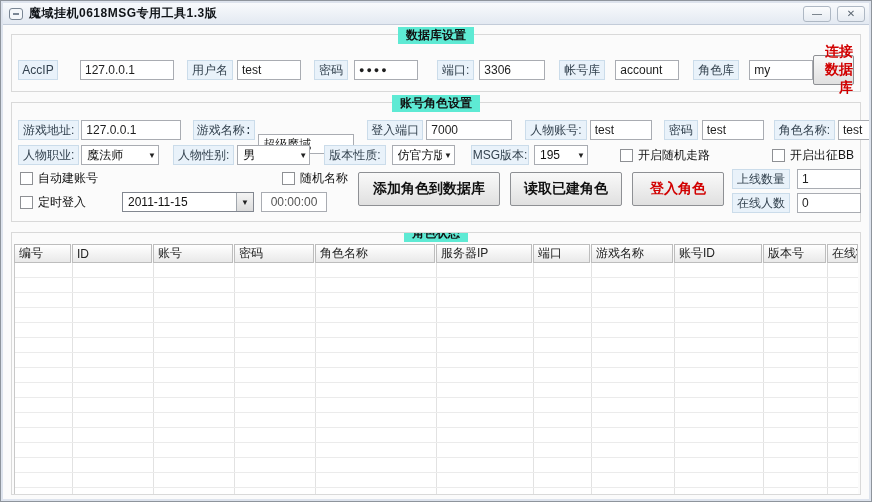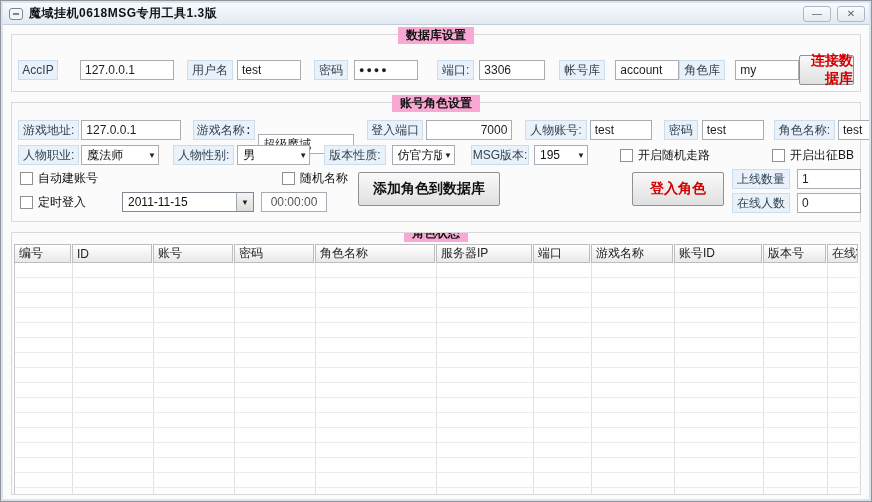--- a/index.html
+++ b/index.html
@@ -12,21 +12,21 @@
   .app-icon { width:14px; height:12px; border:1px solid #7A8694; border-radius:3px; background:#F4F7FA; margin:0 6px 0 2px; position:relative; }
   .app-icon::after { content:""; position:absolute; left:3px; top:4px; width:6px; height:2px; background:#7A8694; }
   .title-text { font-size:12px; font-weight:bold; color:#101418; letter-spacing:0.5px; }
   .tb-spacer { flex:1; }
   .tb-btn { width:28px; height:16px; border:1px solid #AEB8C4; border-radius:3px; background:linear-gradient(180deg,#FBFCFD,#E6EBF2);
             display:flex; align-items:center; justify-content:center; font-size:10px; color:#5A6570; margin-left:6px; cursor:default; }
 
   
   .client { flex:1; background:#FBFBFB; padding:2px 8px 4px 8px; display:flex; flex-direction:column; overflow:hidden; }
   .groupbox { border:1px solid #D9D9D9; position:relative; background:#FBFBFB; }
-  .gb-title { position:absolute; top:-8px; left:50%; transform:translateX(-50%); background:#f9a8d4;
+  .gb-title { position:absolute; top:-8px; left:50%; transform:translateX(-50%); background:#5eead4;
               padding:0 8px; font-size:12px; font-weight:600; color:#111; white-space:nowrap; }
 
   .lbl { background:#E9F2FA; border:1px solid #CBDCEA; color:#33424F; font-size:12px; height:20px;
          display:inline-flex; align-items:center; justify-content:center; padding:0 4px; white-space:nowrap; }
   .inp { height:20px; border:1px solid #A9ACB2; background:#fff; font-size:12px; color:#1E1E1E;
          padding:0 4px; font-family:"Liberation Sans","DejaVu Sans",sans-serif; }
   .sel { height:20px; border:1px solid #A9ACB2; background:#fff; font-size:12px; color:#111;
          display:inline-flex; align-items:center; padding:0 2px 0 5px; overflow:hidden; white-space:nowrap; }
   .sel .sel-text { flex:1; overflow:hidden; white-space:nowrap; }
   .sel .arr { font-size:8px; color:#222; margin-left:2px; flex:0 0 auto; }
@@ -90,36 +90,36 @@
         <span class="lbl" style="width:40px;">AccIP</span>
         <input class="inp" style="width: 94px; margin-left: 22px;" value="127.0.0.1">
         <span class="lbl" style="width:48px; margin-left:13px;">用户名</span>
         <input class="inp" style="width: 64px; margin-left: 4px;" value="test">
         <span class="lbl" style="width:36px; margin-left:13px;">密码</span>
         <input class="inp" style="width: 64px; margin-left: 6px; font-size: 9px; letter-spacing: 2px;" value="●●●●">
         <span class="lbl" style="width:38px; margin-left:19px;">端口:</span>
         <input class="inp" style="width: 66px; margin-left: 5px;" value="3306">
         <span class="lbl" style="width:46px; margin-left:14px;">帐号库</span>
         <input class="inp" style="width: 64px; margin-left: 10px;" value="account">
-        <span class="lbl" style="width:50px; ">角色库</span>
+        <span class="lbl" style="width:50px; margin-left:14px;">角色库</span>
         <input class="inp" style="width: 64px; margin-left: 10px;" value="my">
         <div class="btn red" style="width:86px; height:30px; margin-left:auto;">连接数据库</div>
       </div>
     </div>
 
     <div class="groupbox gb-acct">
       <div class="gb-title">账号角色设置</div>
 
       <div class="acct-row r1">
         <span class="lbl" style="width:62px;">游戏地址:</span>
         <input class="inp" style="width: 100px; margin-left: 2px;" value="127.0.0.1">
         <span class="lbl" style="width:62px; margin-left:12px;font-family:Liberation Mono, monospace;">游戏名称:</span>
         <input class="inp" style="width: 96px; margin-left: 3px; margin-top: 28px;" value="超级魔域">
         <span class="lbl" style="width:56px; margin-left:13px;">登入端口</span>
-        <input class="inp" style="width: 86px; margin-left: 3px; text-align: right;" value="7000">
+        <input class="inp" style="width: 86px; margin-left: 3px;" value="7000">
         <span class="lbl" style="width:62px; margin-left:13px;">人物账号:</span>
         <input class="inp" style="width: 62px; margin-left: 3px;" value="test">
         <span class="lbl" style="width:36px; margin-left:12px;">密码</span>
         <input class="inp" style="width: 62px; margin-left: 4px;" value="test">
         <span class="lbl" style="width:62px; margin-left:10px;">角色名称:</span>
         <input class="inp" style="width: 92px; margin-left: 3px; flex: 1 1 0%;" value="test">
       </div>
 
       <div class="acct-row r2">
         <span class="lbl" style="width:62px;">人物职业:</span>
@@ -160,20 +160,21 @@
         <div class="abs" style="left:2px; top:26px;">
           <span class="cb"></span>
           <span class="cb-label">定时登入</span>
         </div>
         <div class="abs datebox" style="left:104px; top:24px; width:132px;">
           <span class="dtext">2011-11-15</span>
           <span class="dbtn">▼</span>
         </div>
         <input class="inp abs" style="left: 243px; top: 24px; width: 66px; text-align: center; color: rgb(85, 85, 85);" value="00:00:00">
         <div class="btn abs" style="left:340px; top:4px; width:142px; height:34px;">添加角色到数据库</div>
+        <div class="btn abs" style="left:492px; top:4px; width:112px; height:34px;">读取已建角色</div>
         <div class="btn red abs" style="left:614px; top:4px; width:92px; height:34px;">登入角色</div>
         <span class="lbl abs" style="left:714px; top:1px; width:58px;">上线数量</span>
         <div class="abs spinbox" style="left:779px; top:1px;">
           <input class="inp" style="width: 64px; padding-right: 15px;" value="1">
 
         </div>
         <span class="lbl abs" style="left:714px; top:25px; width:58px;">在线人数</span>
         <input class="inp abs" style="left: 779px; top: 25px; width: 64px;" value="0">
       </div>
     </div>

